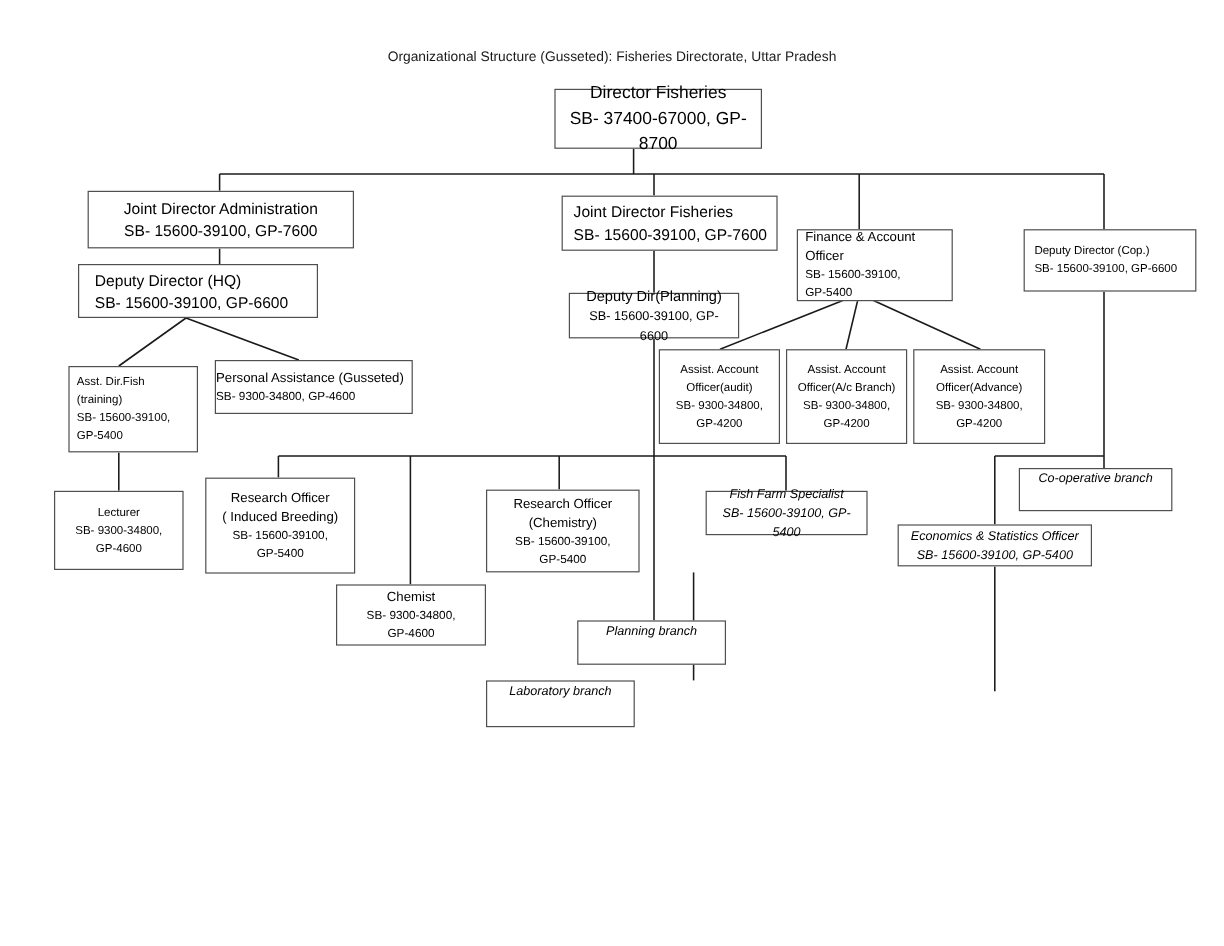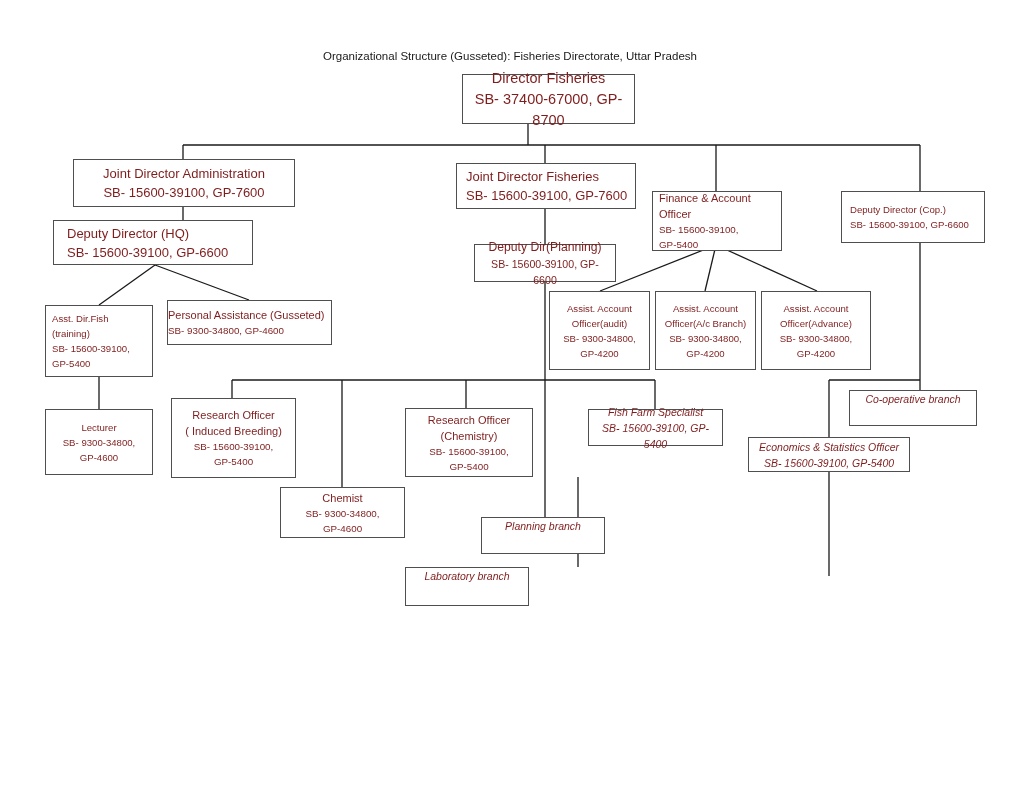--- a/index.html
+++ b/index.html
@@ -23,60 +23,60 @@
     position: absolute;
     left: 0;
     top: 0;
     width: 1020px;
     height: 788px;
     pointer-events: none;
   }
   .chart-title {
     position: absolute;
     left: 0;
-    top: 49px;
+    top: 41px;
     width: 1020px;
     text-align: center;
     font-size: 11.5px;
     line-height: 14px;
     color: #1a1a1a;
     white-space: nowrap;
   }
   .node {
     position: absolute;
     box-sizing: border-box;
     background: #ffffff;
     border: 1.3px solid #4f4f4f;
     display: flex;
     flex-direction: column;
     justify-content: center;
     align-items: center;
     text-align: center;
     padding: 3px 5px;
-    color: #7f1d1d;
+    color: #000000;
     z-index: 2;
   }
   .node .ln {
     display: block;
     width: 100%;
   }
   
   .t-lg .ln { font-size: 14.5px; line-height: 21px; }
   .t-md .ln { font-size: 13px;   line-height: 19px; }
   .t-sm .ln { font-size: 10.5px; line-height: 16px; font-style: italic; }
   .t-xs .ln { font-size: 9.6px;  line-height: 15px; }
 
   
   .t-mix .ln          { font-size: 10.6px; line-height: 16px; }
   .t-mix .ln.head     { font-size: 12.2px; line-height: 18px; }
 
   .t-mix2 .ln         { font-size: 9.8px;  line-height: 15px; }
   .t-mix2 .ln.head    { font-size: 11px;   line-height: 16px; }
 
-  .align-left  { align-items: flex-start; text-align: left; }
+  .align-left  { align-items: flex-start; text-align: left; margin-left: 12px; }
   .align-left .ln { text-align: left; }
   .align-top   { justify-content: flex-start; padding-top: 0; }
 </style>
 </head>
 <body>
 
 <div id="canvas">
 
   <div class="chart-title">Organizational Structure (Gusseted): Fisheries Directorate, Uttar Pradesh</div>
 

